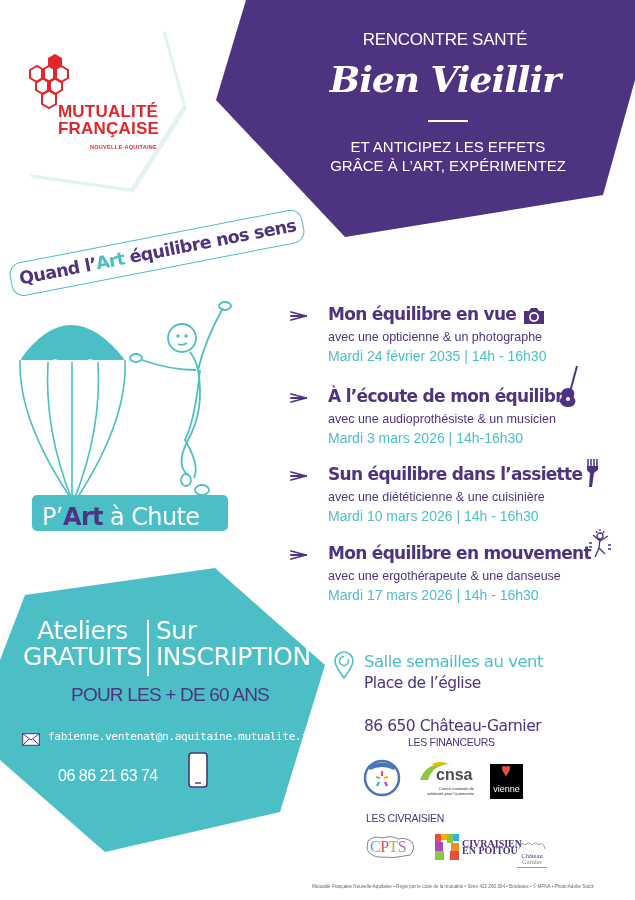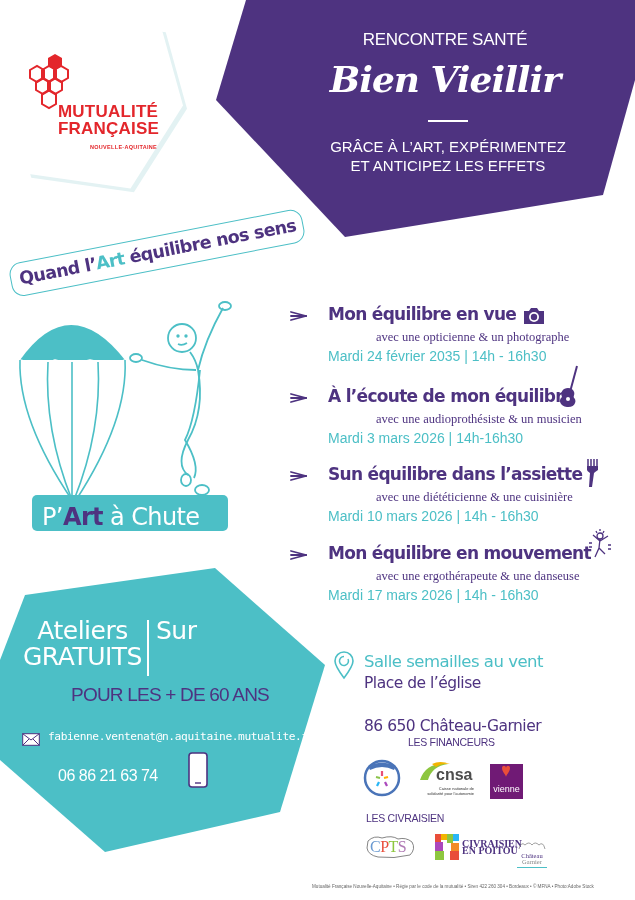--- a/index.html
+++ b/index.html
@@ -78,21 +78,21 @@
   
   .ws { position: absolute; left: 290px; width: 340px; }
   .ws .chev { position: absolute; left: 0; top: 6px; width: 18px; height: 12px; }
   .ws .title {
     position: absolute; left: 38px; top: 0; white-space: nowrap;
     font-family: "DejaVu Sans", sans-serif; font-weight: 700; font-size: 17px;
     color: #4e3380; letter-spacing: -0.7px;
   }
   .ws .desc {
     position: absolute; left: 38px; top: 26px; white-space: nowrap;
-    font-family: Liberation Serif, serif; font-size: 12.5px; color: #4e3380; margin-left: 48px;
+    font-family: Liberation Sans, sans-serif; font-size: 12.5px; color: #4e3380;
   }
   .ws .date {
     position: absolute; left: 38px; top: 44px; white-space: nowrap;
     font-family: "Liberation Sans", sans-serif; font-size: 14px; color: #4cbfc6;
   }
   .ws .icon { position: absolute; }
 
   
   .teal-shape {
     left: 0; top: 0; width: 635px; height: 900px; background: #4cbfc6;
@@ -137,22 +137,22 @@
   .logo-box { position: absolute; }
 </style>
 </head>
 <body>
 
 <div class="abs purple-shape"></div>
 <div class="abs hdr-kicker">RENCONTRE SANTÉ</div>
 <div class="abs hdr-title">Bien Vieillir</div>
 <div class="abs hdr-rule"></div>
 <div class="abs hdr-sub">
+  <div>ET ANTICIPEZ LES EFFETS</div>
   <div>GRÂCE À L’ART, EXPÉRIMENTEZ</div>
-  <div>ET ANTICIPEZ LES EFFETS</div>
 </div>
 
 <div class="abs logo-hex-shadow"></div>
 <div class="abs logo-hex"></div>
 <svg class="abs logo-mark" viewBox="0 0 60 70">
   <g fill="none" stroke="#e3262b" stroke-width="2">
     <polygon points="8,24 15,20 22,24 22,32 15,36 8,32"></polygon>
     <polygon points="20,24 27,20 34,24 34,32 27,36 20,32"></polygon>
     <polygon points="32,24 39,20 46,24 46,32 39,36 32,32"></polygon>
     <polygon points="14,36 21,32 28,36 28,44 21,48 14,44"></polygon>
@@ -273,20 +273,21 @@
 </div>
 
 <div class="abs teal-shape"></div>
 <div class="abs teal-col" style="left:20px;top:618px;width:125px;">
   <div>Ateliers</div>
   <div>GRATUITS</div>
 </div>
 <div class="abs teal-divider"></div>
 <div class="abs teal-col" style="left:156px;top:618px;text-align:left;width:160px;">
   <div>Sur</div>
+  <div>INSCRIPTION</div>
 </div>
 <div class="abs teal-age">POUR LES + DE 60 ANS</div>
 
 <svg class="abs" style="left:22px;top:733px;width:18px;height:13px;" viewBox="0 0 18 13">
     <rect x="0.7" y="0.7" width="16.6" height="11.6" fill="#fff" stroke="#4e3380" stroke-width="1"></rect>
     <path d="M0.7,0.7 L9,7 L17.3,0.7 M0.7,12.3 L7,6 M17.3,12.3 L11,6" fill="none" stroke="#4e3380" stroke-width="1"></path>
   </svg>
 <a class="abs teal-email">fabienne.ventenat@n.aquitaine.mutualite.fr</a>
 
 <div class="abs teal-phone">06 86 21 63 74</div>
@@ -321,21 +322,21 @@
   <svg width="60" height="22" viewBox="0 0 60 22">
       <path d="M2,20 Q8,2 30,4 Q14,6 10,20 Z" fill="#8dc63f"></path>
       <path d="M14,4 Q22,0 32,4 Q24,3 18,7 Z" fill="#f2b400"></path>
       <text x="18" y="20" font-family="Liberation Sans, sans-serif" font-size="16" font-weight="700" fill="#4d4d4d">cnsa</text>
     </svg>
   <div style="font-family:'Liberation Sans',sans-serif;font-size:4px;color:#333;text-align:right;padding-right:4px;line-height:5px;">
     <div>Caisse nationale de</div>
     <div>solidarité pour l’autonomie</div>
   </div>
 </div>
-<div class="logo-box" style="left:490px;top:764px;width:33px;height:35px;background:#701a75;">
+<div class="logo-box" style="left:490px;top:764px;width:33px;height:35px;background:#000000;">
   <svg width="33" height="20" viewBox="0 0 33 20">
       <path d="M12,4 C12,1 16,1 16,4 C16,1 20,1 20,4 C20,8 16,11 16,13 C16,11 12,8 12,4 Z" fill="#e94e3a"></path>
     </svg>
   <div style="color:#fff;font-family:'Liberation Sans',sans-serif;font-size:9px;text-align:center;margin-top:-4px;">vienne</div>
 </div>
 
 <div class="abs sec-label" style="top:812px;">LES CIVRAISIEN</div>
 <div class="logo-box" style="left:364px;top:833px;width:55px;height:28px;">
   <svg width="55" height="28" viewBox="0 0 55 28">
       <path d="M4,8 Q10,2 18,5 Q28,2 34,6 Q42,4 48,9 Q52,16 46,22 Q30,26 14,24 Q4,22 3,15 Z" fill="none" stroke="#666" stroke-width="0.8"></path>

